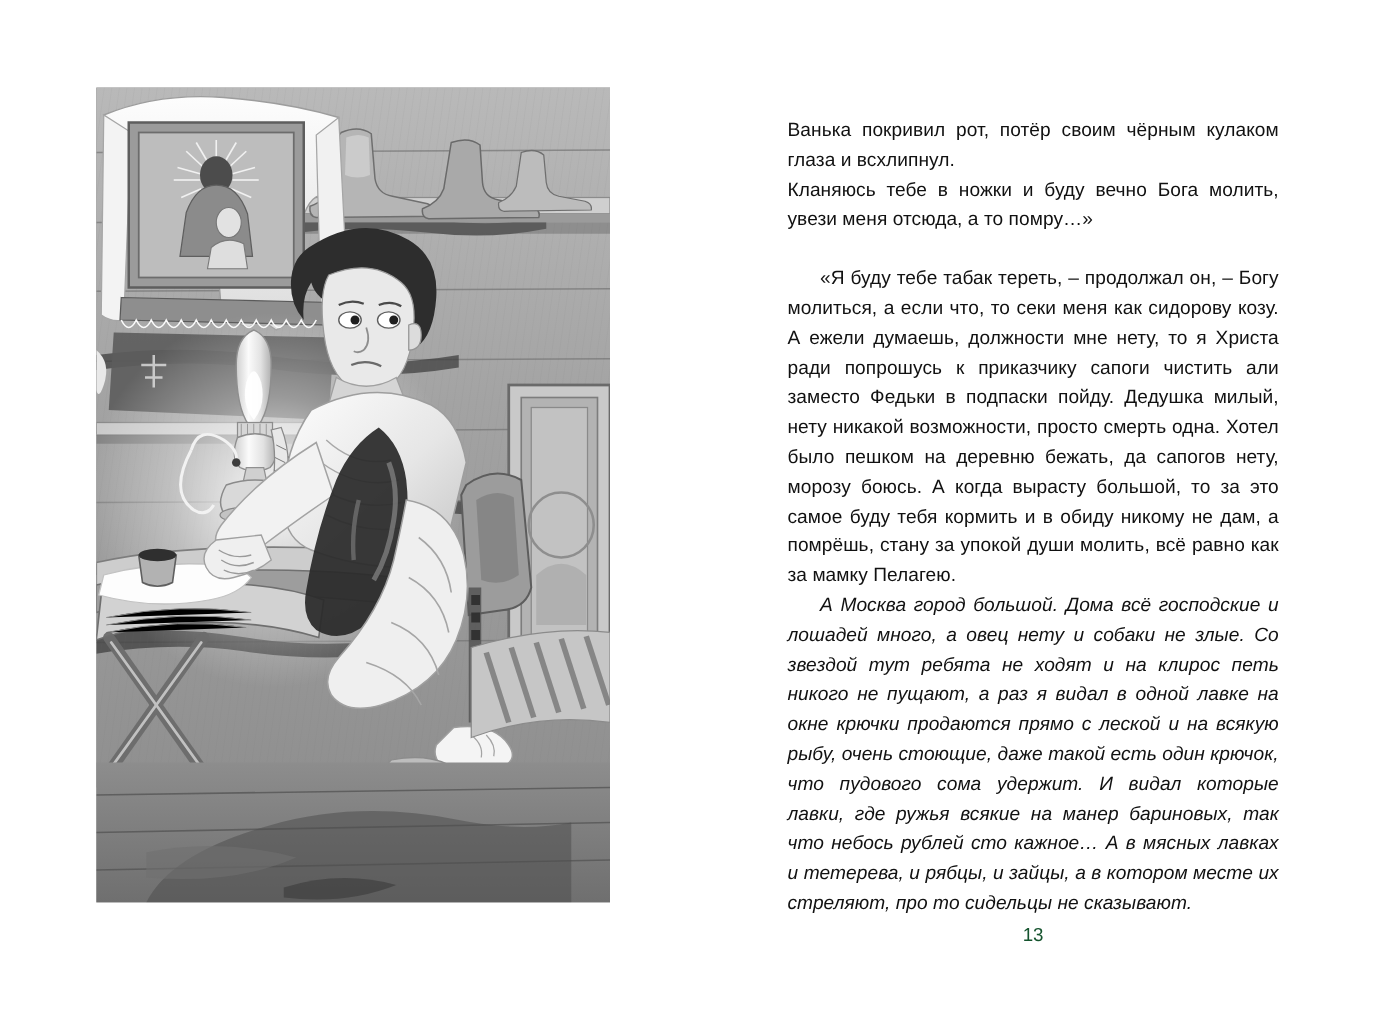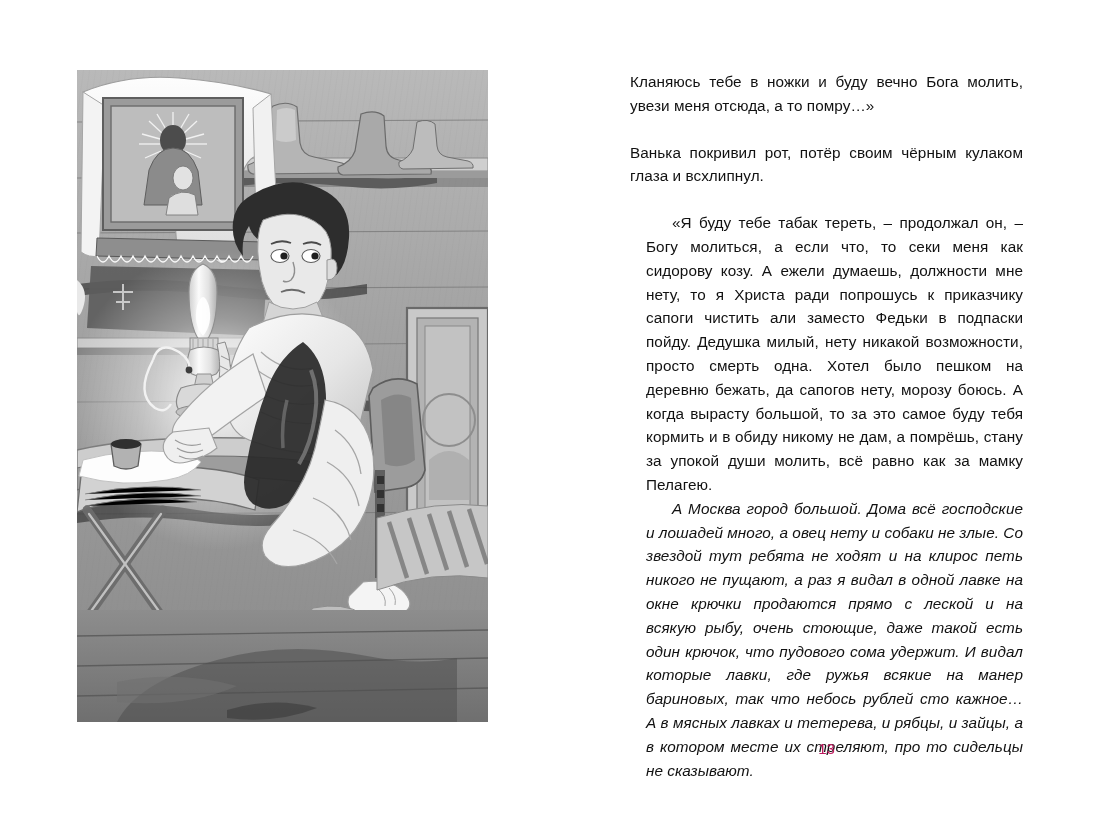--- a/index.html
+++ b/index.html
@@ -53,36 +53,35 @@
     text-align: justify;
     text-justify: inter-word;
     color: #111111;
     letter-spacing: 0.05px;
   }
   .para.gap-before {
     margin-top: 23px;
   }
   .para.indent {
     text-indent: 26px;
-    margin-left: 16px;
   }
   .para.tight {
     margin-top: 0;
     font-style: italic;
   }
 
   .page-number {
     position: absolute;
     left: 630px;
     top: 740px;
     width: 393px;
     text-align: center;
     font-size: 15px;
     line-height: 18px;
-    color: #be185d;
+    color: #14532d;
   }
 </style>
 </head>
 <body>
 
 <div class="page">
 
   <div class="illustration-pane">
     <svg viewBox="0 0 411 652" preserveAspectRatio="none" xmlns="http://www.w3.org/2000/svg">
       <defs>
@@ -400,21 +399,21 @@
         <path d="M140 590 q70 -20 150 -4 q50 10 90 2 l0 64 l-340 0 q20 -40 100 -62z" fill="#4e4e4e" opacity="0.55"></path>
         <path d="M40 612 q60 -12 120 4 q-50 22 -120 16z" fill="#707070" opacity="0.6"></path>
         <path d="M150 640 q46 -14 90 -2 q-40 16 -90 10z" fill="#3b3b3b" opacity="0.6"></path>
       </g>
 
       <rect x="0" y="0" width="411" height="652" fill="#000" opacity="0.0" filter="url(#grain)"></rect>
     </svg>
   </div>
 
   <div class="text-column">
+    <p class="para gap-before">Ванька покривил рот, потёр своим чёрным кулаком глаза и всхлипнул.</p>
     <p class="para">Кланяюсь тебе в ножки и буду вечно Бога молить, увези меня отсюда, а то помру…»</p>
-    <p class="para gap-before">Ванька покривил рот, потёр своим чёрным кулаком глаза и всхлипнул.</p>
     <p class="para gap-before indent">«Я буду тебе табак тереть, – продолжал он, – Богу молиться, а если что, то секи меня как сидорову козу. А ежели думаешь, должности мне нету, то я Христа ради попрошусь к приказчику сапоги чистить али заместо Федьки в подпаски пойду. Дедушка милый, нету никакой возможности, просто смерть одна. Хотел было пешком на деревню бежать, да сапогов нету, морозу боюсь. А когда вырасту большой, то за это самое буду тебя кормить и в обиду никому не дам, а помрёшь, стану за упокой души молить, всё равно как за мамку Пелагею.</p>
     <p class="para tight indent">А Москва город большой. Дома всё господские и лошадей много, а овец нету и собаки не злые. Со звездой тут ребята не ходят и на клирос петь никого не пущают, а раз я видал в одной лавке на окне крючки продаются прямо с леской и на всякую рыбу, очень стоющие, даже такой есть один крючок, что пудового сома удержит. И видал которые лавки, где ружья всякие на манер бариновых, так что небось рублей сто кажное… А в мясных лавках и тетерева, и рябцы, и зайцы, а в котором месте их стреляют, про то сидельцы не сказывают.</p>
   </div>
 
   <div class="page-number">13</div>
 
 </div>
 
 </body></html>

